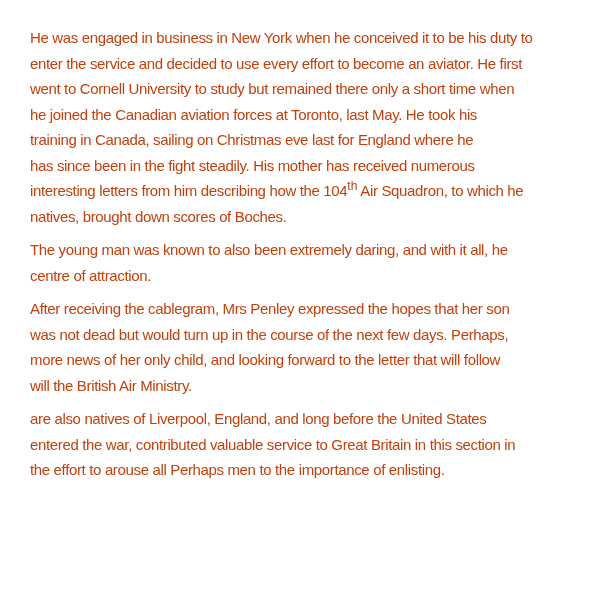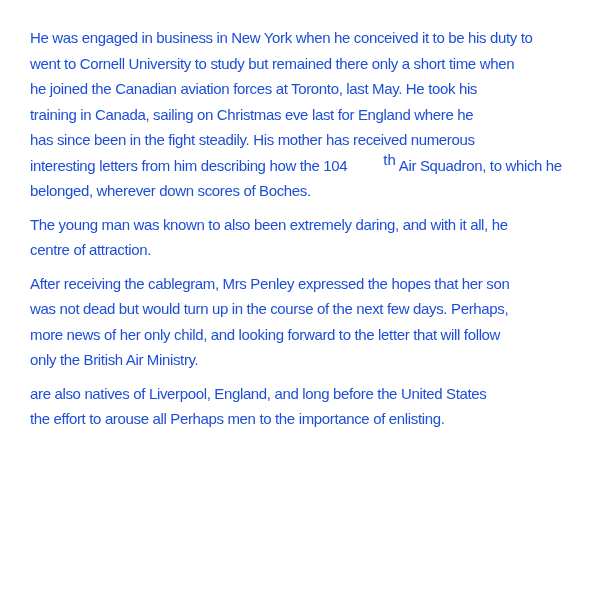--- a/index.html
+++ b/index.html
@@ -23,55 +23,56 @@
   }
   .para {
     margin: 0 0 8px 0;
   }
   .line {
     display: block;
     white-space: nowrap;
     font-size: 15px;
     line-height: 25.5px;
     letter-spacing: -0.35px;
-    color: #1d4ed8;
+    color: #c2410c;
   }
   .sup {
-    font-size: 15px;
+    font-size: 12px;
     line-height: 0;
     vertical-align: super;
     letter-spacing: 0;
-    margin-left: 36px;
   }
 </style>
 </head>
 <body>
 
 <div class="doc-page">
 
   <p class="para">
     <span class="line">He was engaged in business in New York when he conceived it to be his duty to</span>
+    <span class="line">enter the service and decided to use every effort to become an aviator. He first</span>
     <span class="line">went to Cornell University to study but remained there only a short time when</span>
     <span class="line">he joined the Canadian aviation forces at Toronto, last May. He took his</span>
     <span class="line">training in Canada, sailing on Christmas eve last for England where he</span>
     <span class="line">has since been in the fight steadily. His mother has received numerous</span>
     <span class="line"><span>interesting letters from him describing how the 104</span><sup class="sup">th</sup><span> Air Squadron, to which he</span></span>
-    <span class="line">belonged, wherever down scores of Boches.</span>
+    <span class="line">natives, brought down scores of Boches.</span>
   </p>
 
   <p class="para">
     <span class="line">The young man was known to also been extremely daring, and with it all, he</span>
     <span class="line">centre of attraction.</span>
   </p>
 
   <p class="para">
     <span class="line">After receiving the cablegram, Mrs Penley expressed the hopes that her son</span>
     <span class="line">was not dead but would turn up in the course of the next few days. Perhaps,</span>
     <span class="line">more news of her only child, and looking forward to the letter that will follow</span>
-    <span class="line">only the British Air Ministry.</span>
+    <span class="line">will the British Air Ministry.</span>
   </p>
 
   <p class="para">
     <span class="line">are also natives of Liverpool, England, and long before the United States</span>
+    <span class="line">entered the war, contributed valuable service to Great Britain in this section in</span>
     <span class="line">the effort to arouse all Perhaps men to the importance of enlisting.</span>
   </p>
 
 </div>
 
 </body></html>

